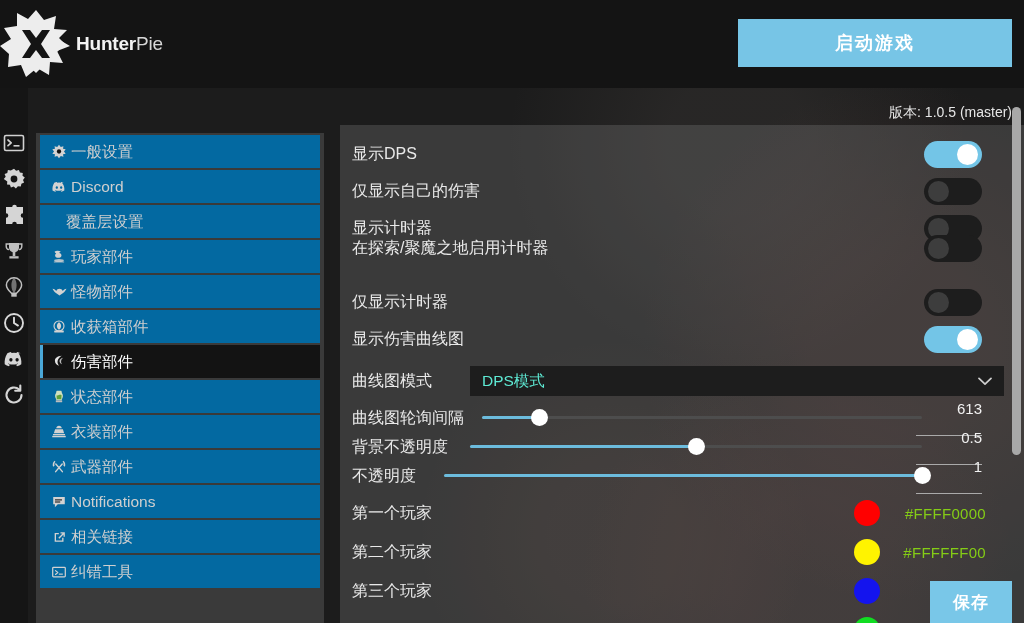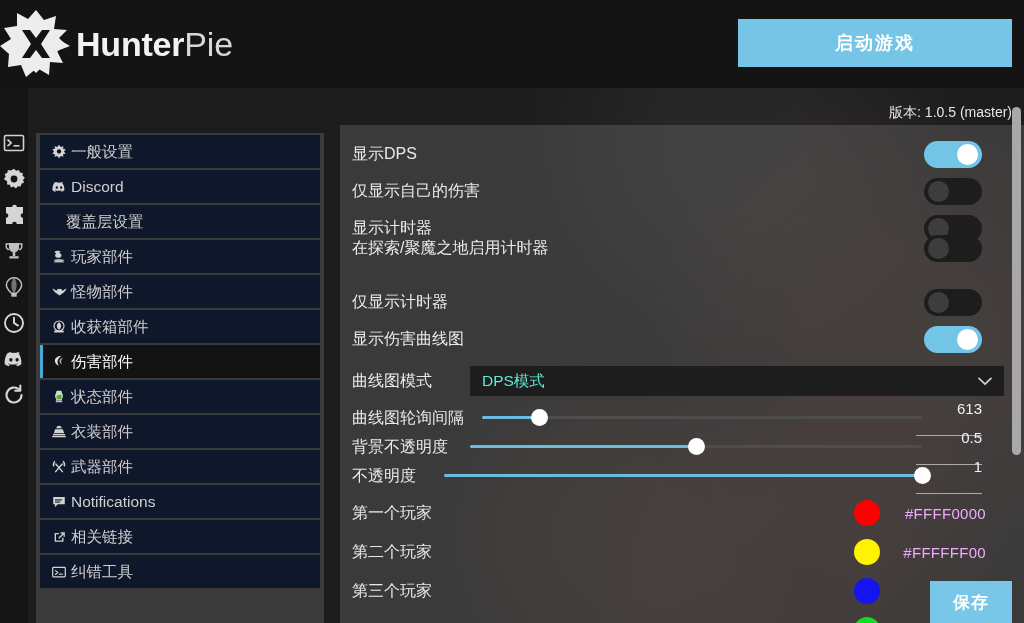--- a/index.html
+++ b/index.html
@@ -63,21 +63,21 @@
     display: flex;
     align-items: center;
     height: 76px;
   }
   .logo-mark {
     width: 72px; height: 72px;
     position: relative;
     flex: none;
   }
   .brand {
-    font-size: 34px;
+    font-size: 19px;
     letter-spacing: -0.2px;
     margin-left: 4px;
     white-space: nowrap;
   }
   .brand .b1 { color: #f2f2f2; font-weight: bold; }
   .brand .b2 { color: #d8d8d8; font-weight: normal; }
 
   .launch-btn {
     position: absolute;
     right: 12px; top: 19px;
@@ -130,21 +130,21 @@
     width: 288px; height: 490px;
     background: #3a3a3a;
     z-index: 4;
     padding: 2px 4px 0 4px;
     overflow: hidden;
   }
   .nav-item {
     position: relative;
     height: 33px;
     margin-bottom: 2px;
-    background: #0f172a;
+    background: #0369a1;
     display: flex;
     align-items: center;
     padding-left: 10px;
     cursor: pointer;
     color: #cfcfcf;
     font-size: 15.5px;
     white-space: nowrap;
   }
   .nav-item.sub { padding-left: 26px; }
   .nav-item.selected { background: #131313; }
@@ -265,21 +265,21 @@
   .swatch {
     position: absolute;
     right: 124px;
     width: 26px; height: 26px;
     border-radius: 50%;
     cursor: pointer;
   }
   .swatch-hex {
     position: absolute;
     right: 18px;
-    color: #f0abfc;
+    color: #84cc16;
     font-size: 15px;
     letter-spacing: 0.3px;
     white-space: nowrap;
   }
 
   
   .scrollbar {
     position: absolute;
     right: 3px; top: 107px;
     width: 9px; height: 348px;

